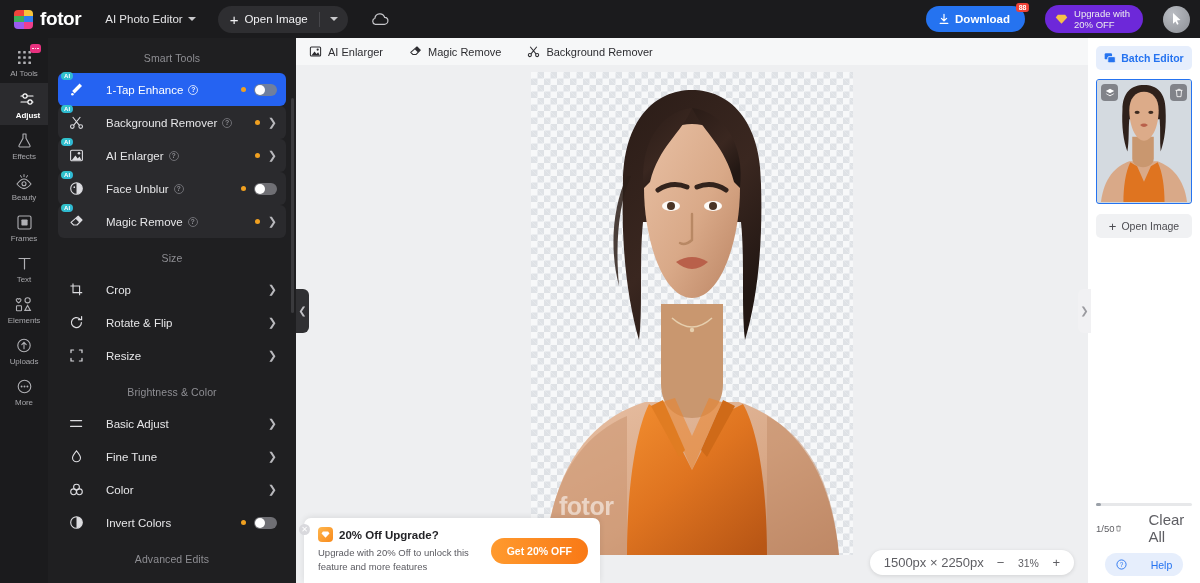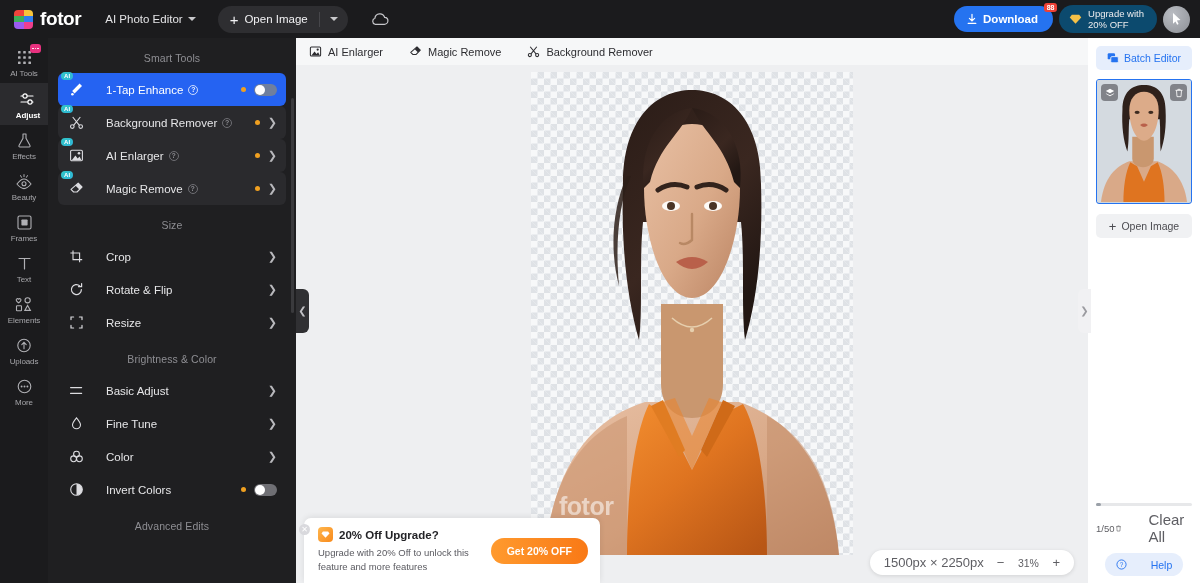--- a/index.html
+++ b/index.html
@@ -41,34 +41,34 @@
   .open-btn {
     display: flex; align-items: center; gap: 6px;
     padding: 0 11px 0 12px; height: 27px; color: #f2f2f4; font-size: 11.5px; cursor: pointer;
   }
   .open-plus { font-size: 15px; line-height: 1; color: #f2f2f4; font-weight: 300; }
   .open-div { width: 1px; height: 15px; background: #46464a; }
   .open-caret { padding: 0 10px; display: flex; align-items: center; cursor: pointer; }
 
   .cloud-btn { margin-left: 22px; display: flex; align-items: center; cursor: pointer; }
 
-  .hdr-right { margin-left: auto; display: flex; align-items: center; gap: 6px; }
+  .hdr-right { margin-left: auto; display: flex; align-items: center; gap: 20px; }
   .download-btn {
     position: relative; display: flex; align-items: center; gap: 5px;
     background: #2573f0; color: #fff; font-size: 11.5px; font-weight: 600;
     border-radius: 15px; height: 26px; padding: 0 15px 0 12px; cursor: pointer;
   }
   .dl-badge {
     position: absolute; top: -3px; right: -4px;
     background: #ef4136; color: #fff; font-size: 7px; font-weight: 700;
     border-radius: 3px; padding: 1px 2.5px; line-height: 1;
   }
   .upgrade-btn {
     display: flex; align-items: center; gap: 6px;
-    background: #0c4a6e; border-radius: 14px; height: 28px; padding: 0 13px 0 10px; cursor: pointer;
+    background: #6d28d9; border-radius: 14px; height: 28px; padding: 0 13px 0 10px; cursor: pointer;
   }
   .upgrade-txt { color: #ececee; font-size: 9.5px; line-height: 1.18; }
   .avatar {
     width: 27px; height: 27px; border-radius: 50%;
     background: radial-gradient(circle at 35% 30%, #b9bcc2, #8d9096);
     display: flex; align-items: center; justify-content: center; cursor: pointer;
   }
 
   
   .body { flex: 1; display: flex; min-height: 0; position: relative; }
@@ -220,21 +220,21 @@
   .rpanel {
     width: 112px; flex: 0 0 112px; background: #fff;
     display: flex; flex-direction: column; align-items: center;
     padding-top: 8px; position: relative;
   }
   .batch-btn {
     display: flex; align-items: center; gap: 5px;
     background: #e6eefc; border-radius: 5px; height: 24px;
     width: 96px; justify-content: center; cursor: pointer;
   }
-  .batch-btn span { color: #2573f0; font-size: 10.5px; font-weight: 400; }
+  .batch-btn span { color: #2573f0; font-size: 10.5px; font-weight: 700; }
   .thumb {
     margin-top: 9px; width: 96px; height: 125px; border: 1.5px solid #2573f0;
     border-radius: 3px; position: relative; overflow: hidden; background: #cfd6dd; cursor: pointer;
   }
   .th-btn {
     position: absolute; top: 4px; width: 17px; height: 17px; border-radius: 4px;
     background: rgba(60,60,65,.55); display: flex; align-items: center; justify-content: center;
     cursor: pointer;
   }
   .th-layers { left: 4px; }
@@ -478,20 +478,38 @@
             </svg>
           </span>
           <span class="tool-name">AI Enlarger</span>
           <span class="q-ico">?</span>
           <span class="row-right">
             <span class="dot"></span>
             <span class="chev">❯</span>
           </span>
         </div>
 
+        <div class="tool-row block">
+          <span class="ai-tag">AI</span>
+          <span class="tool-ico">
+            <svg width="15" height="15" viewBox="0 0 15 15">
+              <circle cx="7.5" cy="7.5" r="5.8" fill="none" stroke="#dcdce0" stroke-width="1.1"></circle>
+              <path d="M7.5 1.7a5.8 5.8 0 0 1 0 11.6z" fill="#dcdce0"></path>
+              <circle cx="5.3" cy="6.2" r="0.85" fill="#dcdce0"></circle>
+            </svg>
+          </span>
+          <span class="tool-name">Face Unblur</span>
+          <span class="q-ico">?</span>
+          <span class="row-right">
+            <span class="dot"></span>
+            <span class="toggle">
+                <i></i>
+              </span>
+          </span>
+        </div>
 
         <div class="tool-row block">
           <span class="ai-tag">AI</span>
           <span class="tool-ico">
             <svg width="15" height="15" viewBox="0 0 15 15">
               <path d="M9.2 2.2 13 6l-5 5H4.6L2 8.4z" fill="none" stroke="#dcdce0" stroke-width="1.1" stroke-linejoin="round"></path>
               <path d="M9.2 2.2 13 6l-2.6 2.6L6.6 4.8z" fill="#dcdce0"></path>
             </svg>
           </span>
           <span class="tool-name">Magic Remove</span>

